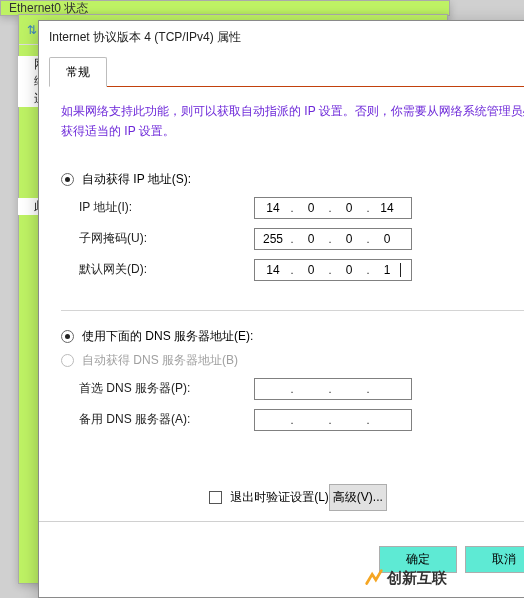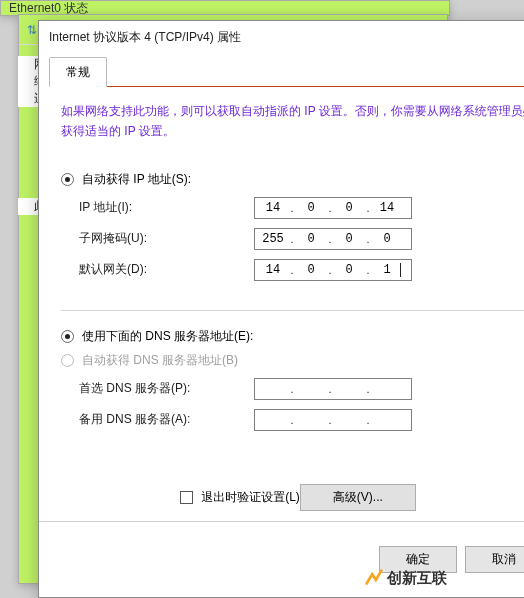--- a/index.html
+++ b/index.html
@@ -30,34 +30,34 @@
 .radio-row { display: flex; align-items: center; margin: 7px 0; font-size: 12px; cursor: pointer; }
 .radio { width: 13px; height: 13px; border: 1px solid #666; border-radius: 50%; margin-right: 8px; display: inline-flex; align-items: center; justify-content: center; }
 .radio.checked::after { content: ''; width: 5px; height: 5px; background: #222; border-radius: 50%; }
 .radio.disabled { border-color: #bbb; }
 .disabled-text { color: #a0a0a0; }
 
 .fields { margin-left: 18px; margin-top: 6px; margin-bottom: 4px; }
 .field-row { display: flex; align-items: center; margin: 9px 0; }
 .field-label { width: 175px; font-size: 12px; color: #222; }
 .ip-box { width: 158px; height: 22px; border: 1px solid #808080; background: #fff; display: flex; align-items: center; padding: 0 2px; }
-.ip-oct { width: 32px; text-align: center; border: none; outline: none; font-size: 12px; font-family: Liberation Mono, monospace; background: transparent; }
+.ip-oct { width: 32px; text-align: center; border: none; outline: none; font-size: 12px; font-family: Liberation Sans, sans-serif; background: transparent; }
 .ip-dot { width: 6px; text-align: center; color: #222; font-size: 11px; }
 .caret { display: inline-block; width: 1px; height: 14px; background: #222; vertical-align: middle; margin-left: -3px; animation: blink 1s step-end infinite; }
 @keyframes blink { 50% { opacity: 0; } }
 
 .sep { border: none; border-top: 1px solid #d4d4d4; margin: 6px 0 10px 0; }
 
 .bottom-options { display: flex; align-items: center; justify-content: center; margin-top: auto; padding-top: 10px; }
 .checkbox-row { display: flex; align-items: center; font-size: 12px; cursor: pointer; }
 .checkbox { width: 13px; height: 13px; border: 1px solid #555; margin-right: 8px; background: #fff; }
-.adv-btn { padding: 4px 32px; font-size: 12px; border: 1px solid #adadad; background: #e1e1e1; cursor: pointer; }
+.adv-btn { padding: 4px 3px; font-size: 12px; border: 1px solid #adadad; background: #e1e1e1; cursor: pointer; }
 
 .footer { border-top: 1px solid #d0d0d0; padding: 24px 14px; display: flex; justify-content: flex-end; gap: 8px; position: relative; }
-.btn { padding: 4px 26px; font-size: 12px; border: 1px solid #adadad; background: #e5e5e5; cursor: pointer; }
+.btn { padding: 4px 26px; font-size: 12px; border: 1px solid #adadad; background: #5eead4; cursor: pointer; }
 .watermark { position: absolute; right: 110px; bottom: 8px; display: flex; align-items: center; font-size: 15px; font-weight: 600; color: #333; pointer-events: none; }
 .watermark-icon { width: 22px; height: 22px; margin-right: 2px; }
 </style>
 </head>
 <body>
 
 <div class="bg-window bg1">
     <div class="bg-title" style="border:none;height:14px;padding-top:0;">Ethernet0 状态</div>
   </div>
 <div class="bg-window bg2" style="left:18px;">

